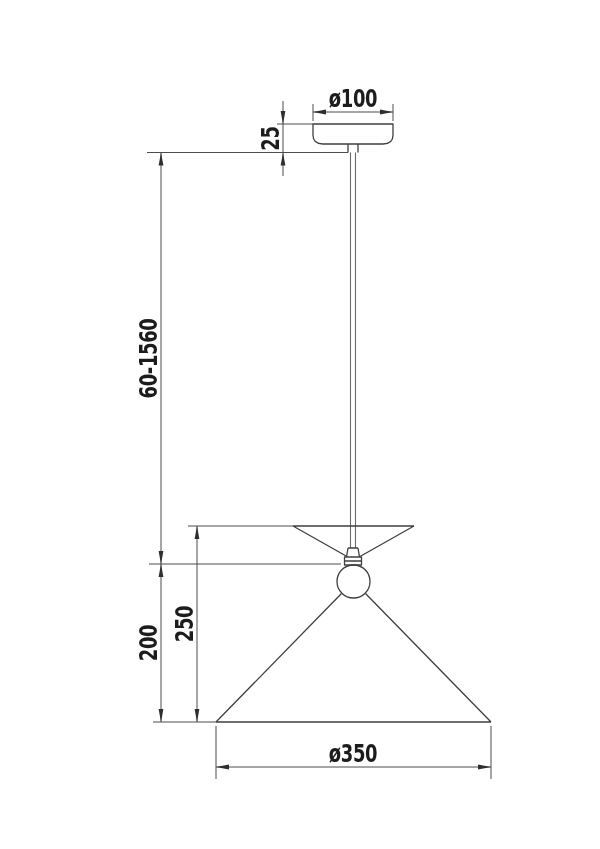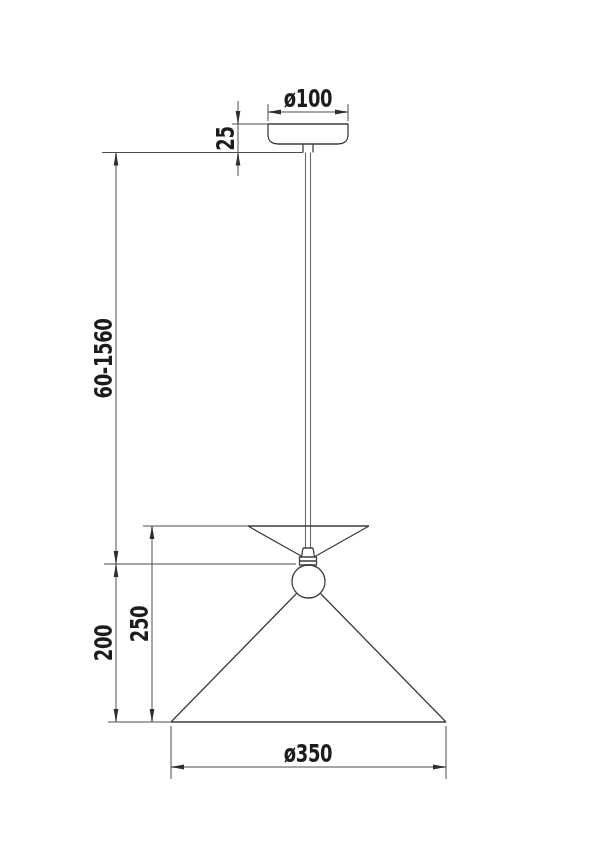--- a/index.html
+++ b/index.html
@@ -6,20 +6,21 @@
     margin: 0;
     padding: 0;
     background: #ffffff;
   }
   #canvas {
     position: relative;
     width: 492px;
     height: 849px;
     background: #ffffff;
     overflow: hidden;
+    margin-left: 45px;
   }
   svg { display: block; }
   .outline {
     stroke: #3f3f3f;
     stroke-width: 1.3;
     fill: none;
     stroke-linejoin: round;
   }
   .rodline {
     stroke: #6a6a6a;

